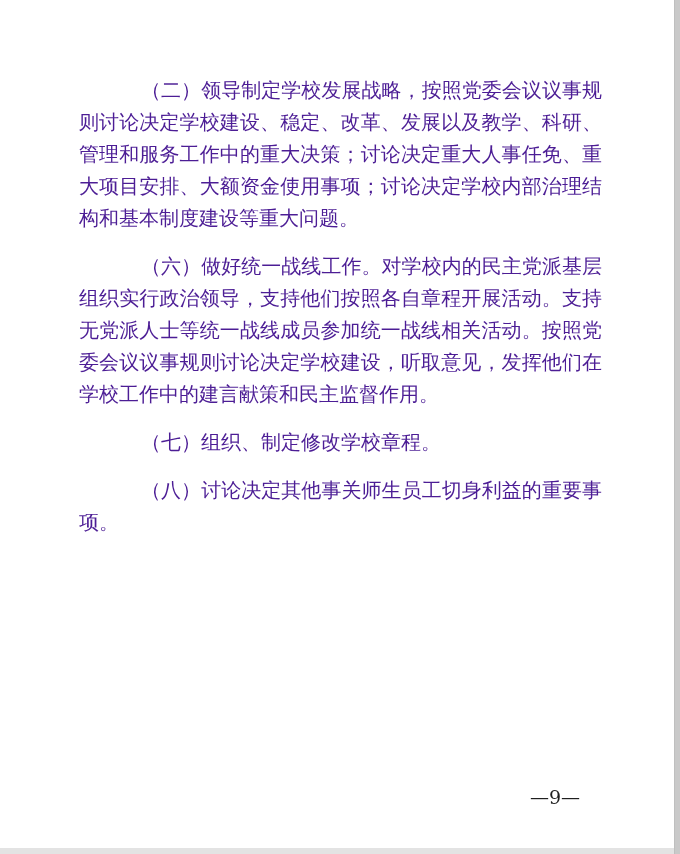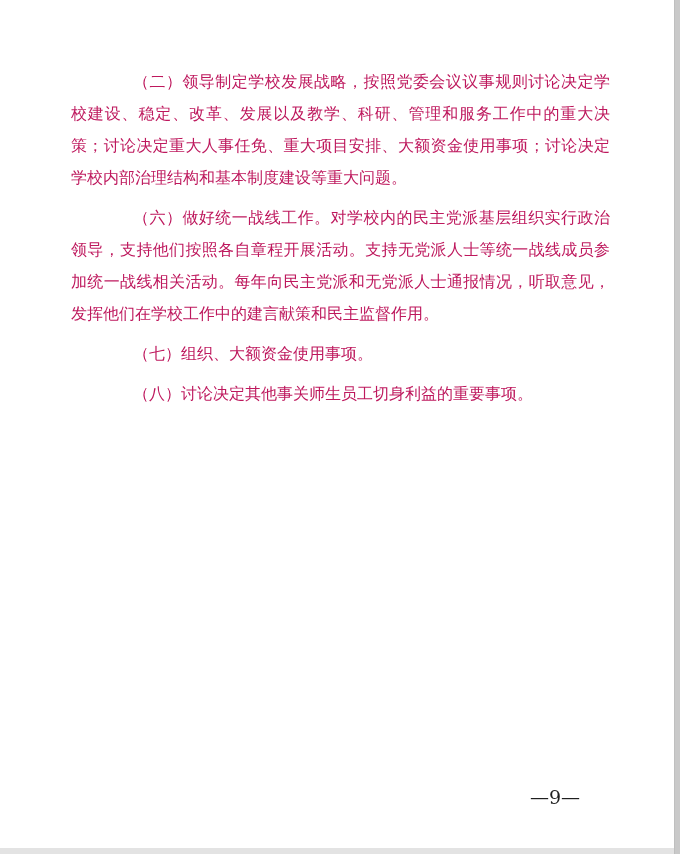--- a/index.html
+++ b/index.html
@@ -16,24 +16,24 @@
     font-family: "DejaVu Serif", "Liberation Serif", serif;
   }
   
   .doc-content {
     position: absolute;
     top: 58px;
     left: 63px;
     width: 555px;
   }
   .para {
-    margin: 8px;
-    font-size: 16px;
+    margin: 16px;
+    font-size: 20px;
     line-height: 32px;
-    color: #be185d;
+    color: #4c1d95;
     text-align: justify;
     text-indent: 62px;
     letter-spacing: 0px;
     word-break: break-all;
   }
   .page-number {
     position: absolute;
     top: 786px;
     right: 100px;
     font-size: 19px;
@@ -60,22 +60,22 @@
     background: #e3e3e3;
   }
 </style>
 </head>
 <body>
 
 <div class="viewer">
 
   <div class="doc-content">
     <p class="para">（二）领导制定学校发展战略，按照党委会议议事规则讨论决定学校建设、稳定、改革、发展以及教学、科研、管理和服务工作中的重大决策；讨论决定重大人事任免、重大项目安排、大额资金使用事项；讨论决定学校内部治理结构和基本制度建设等重大问题。</p>
-    <p class="para">（六）做好统一战线工作。对学校内的民主党派基层组织实行政治领导，支持他们按照各自章程开展活动。支持无党派人士等统一战线成员参加统一战线相关活动。每年向民主党派和无党派人士通报情况，听取意见，发挥他们在学校工作中的建言献策和民主监督作用。</p>
-    <p class="para">（七）组织、大额资金使用事项。</p>
+    <p class="para">（六）做好统一战线工作。对学校内的民主党派基层组织实行政治领导，支持他们按照各自章程开展活动。支持无党派人士等统一战线成员参加统一战线相关活动。按照党委会议议事规则讨论决定学校建设，听取意见，发挥他们在学校工作中的建言献策和民主监督作用。</p>
+    <p class="para">（七）组织、制定修改学校章程。</p>
     <p class="para">（八）讨论决定其他事关师生员工切身利益的重要事项。</p>
   </div>
 
   <div class="page-number">—9—</div>
 
   <div class="edge-bottom"></div>
   <div class="edge-right"></div>
 
 </div>
 

